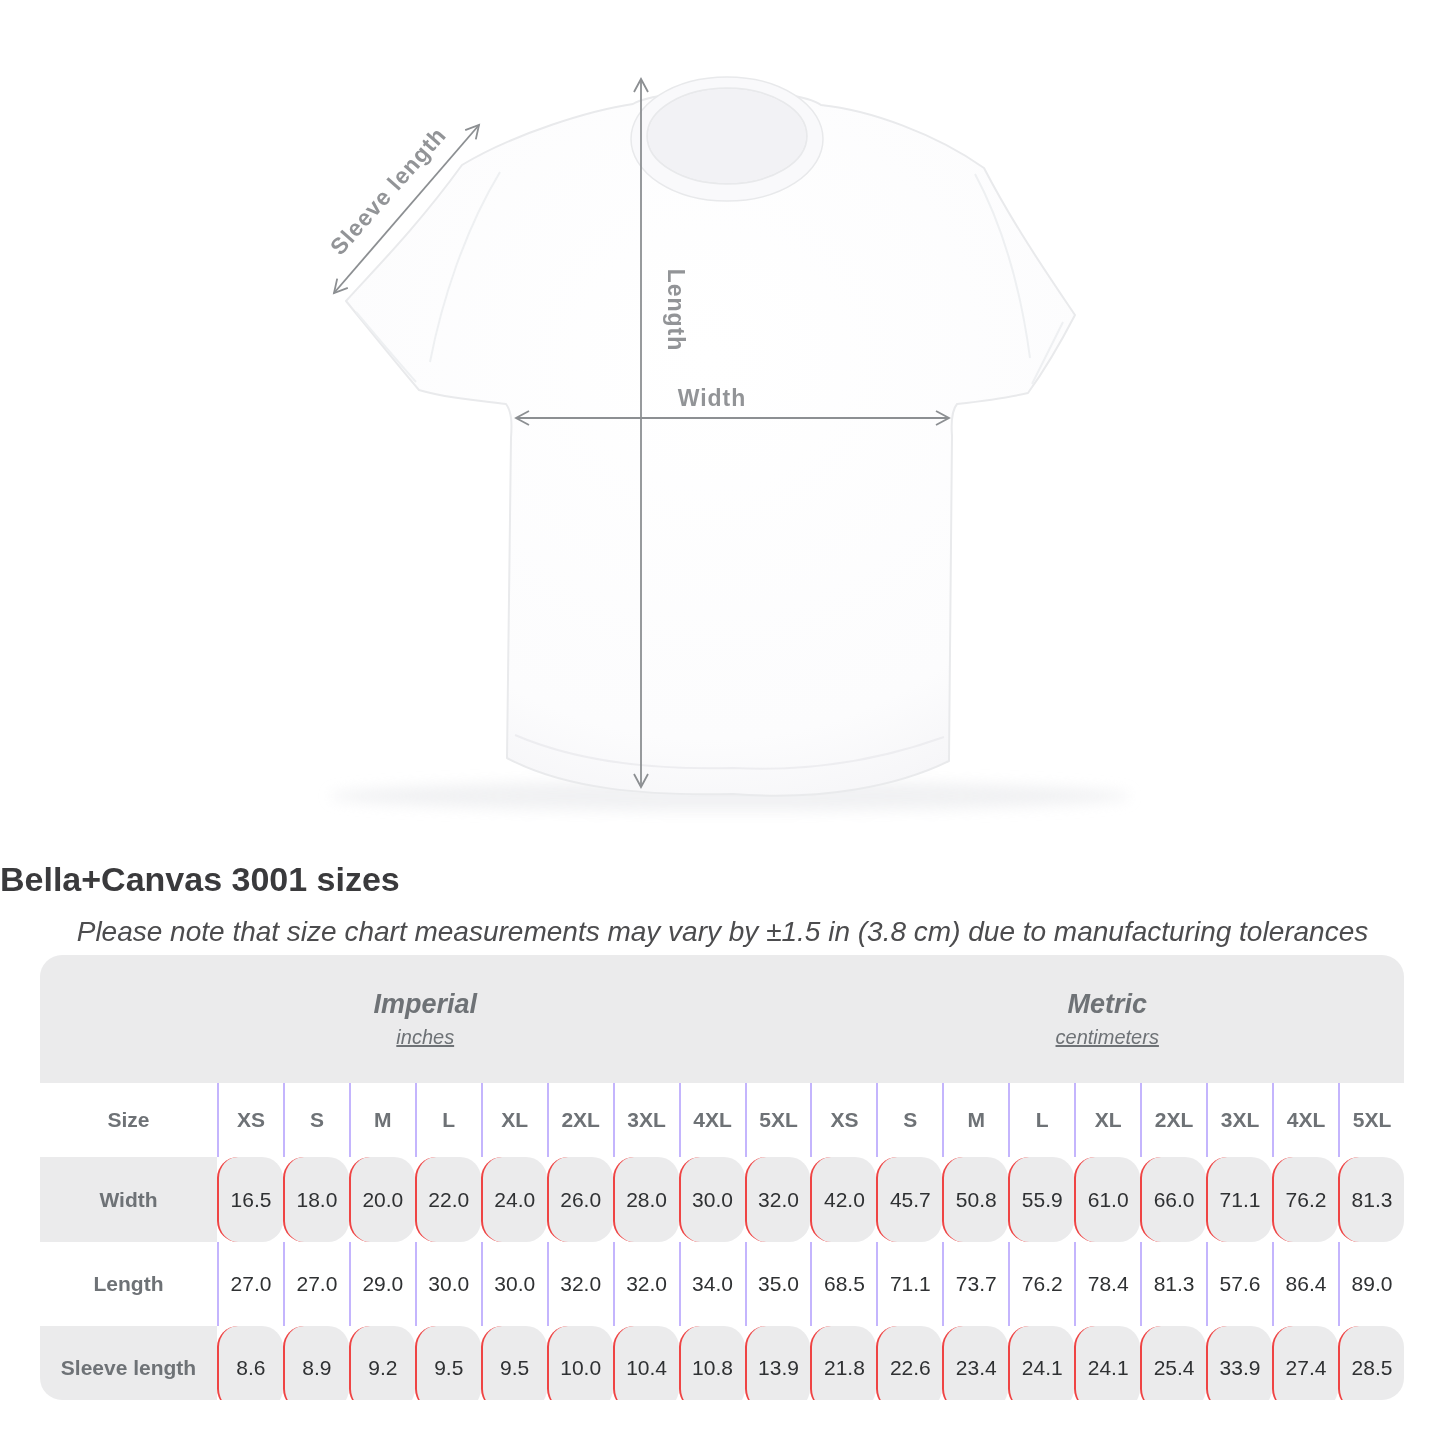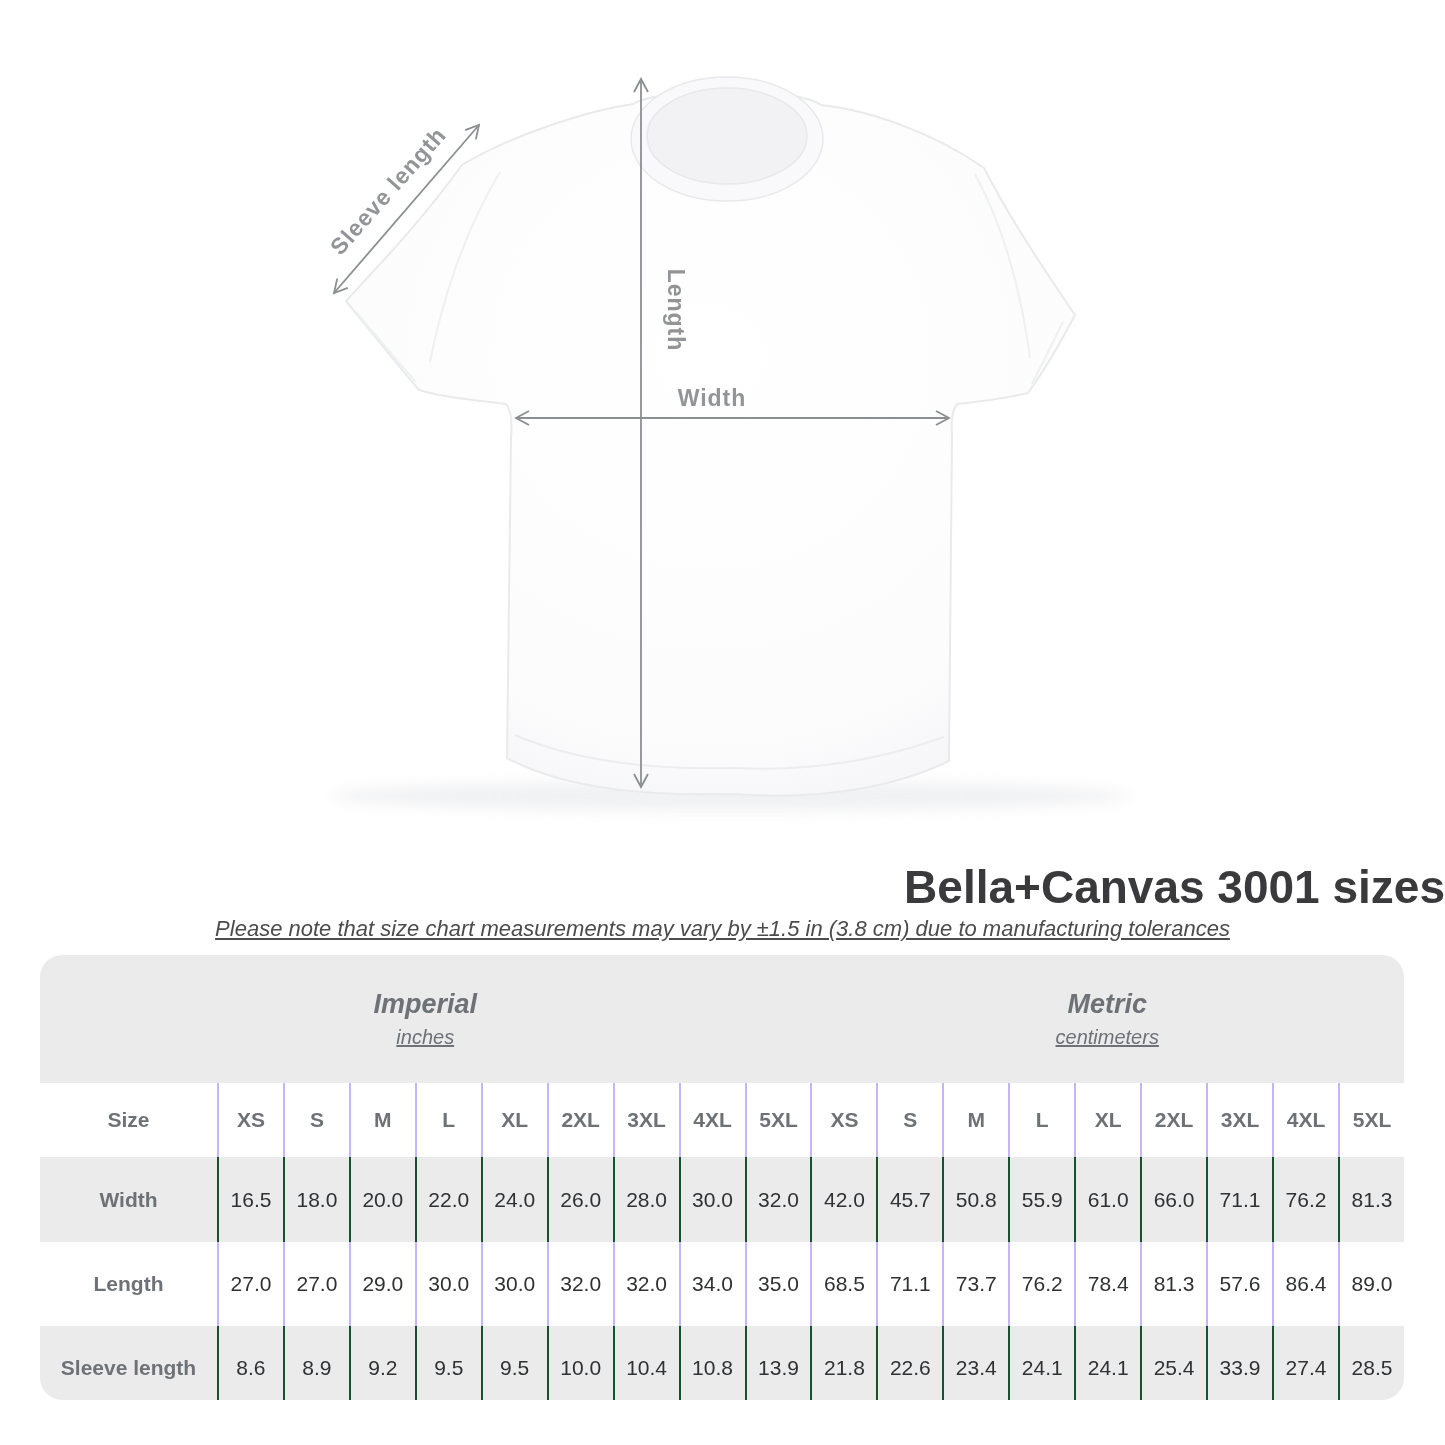--- a/index.html
+++ b/index.html
@@ -4,45 +4,45 @@
 <style>
   html,body{margin:0;padding:0;background:#ffffff;}
   body{font-family:"Liberation Sans", sans-serif;}
   #stage{position:relative;width:1445px;height:1445px;background:#ffffff;overflow:hidden;}
 
   
   #diagram{position:absolute;left:0;top:0;width:1445px;height:840px;}
   .dim-label{font-weight:bold;font-size:23px;fill:#929497;letter-spacing:1px;}
 
   
-  #page-title{position:absolute;left:0;top:860px;width:1445px;text-align:right;
-    font-size:46px;font-weight:bold;color:#3a3a3c;}
+  #page-title{position:absolute;left:0;top:860px;width:1445px;text-align:left;
+    font-size:34px;font-weight:bold;color:#3a3a3c;}
   #page-note{position:absolute;left:0;top:916px;width:1445px;text-align:center;
-    font-size:22px;font-style:italic;color:#4c4c4e;text-decoration:underline;}
+    font-size:28px;font-style:italic;color:#4c4c4e;}
 
   
   #table-wrap{position:absolute;left:40px;top:955px;width:1364px;height:445px;
     border-radius:22px;overflow:hidden;background:#ffffff;}
   #size-table{width:100%;height:100%;table-layout:fixed;border-collapse:separate;border-spacing:0;}
   #size-table td{text-align:center;vertical-align:middle;padding:0;}
   .band-row{height:128px;}
   .band-cell{background:#ebebec;}
   .band-name{font-size:27px;font-weight:bold;font-style:italic;color:#6e7276;line-height:1;}
   .band-unit{font-size:20px;font-style:italic;color:#6e7276;margin-top:9px;line-height:1;text-decoration:underline;}
   .hdr-row{height:74px;}
   .r-width{height:85px;}
   .r-length{height:84px;}
   .r-sleeve{height:84px;}
   .row-white{background:#ffffff;}
   .row-gray > td{background:#ebebec;}
   .label-cell{font-size:21px;font-weight:bold;color:#6e7276;}
   .hdr-cell{font-size:21px;font-weight:bold;color:#6e7276;}
   .val-cell{font-size:21px;color:#2f3133;}
   tr.row-white td + td{border-left:2px solid #c4b5fd;}
-  tr.row-gray td + td{border-left:2px solid #14532d;}
+  tr.row-gray td + td{border-left:2px solid #ef4444;border-radius:21px;}
 </style>
 </head>
 <body>
 
 <div id="stage">
 
   <svg id="diagram" viewBox="0 0 1445 840" xmlns="http://www.w3.org/2000/svg">
     <defs>
       <radialGradient id="shirtShade" cx="0.5" cy="0.38" r="0.75">
         <stop offset="0" stop-color="#ffffff"></stop>

